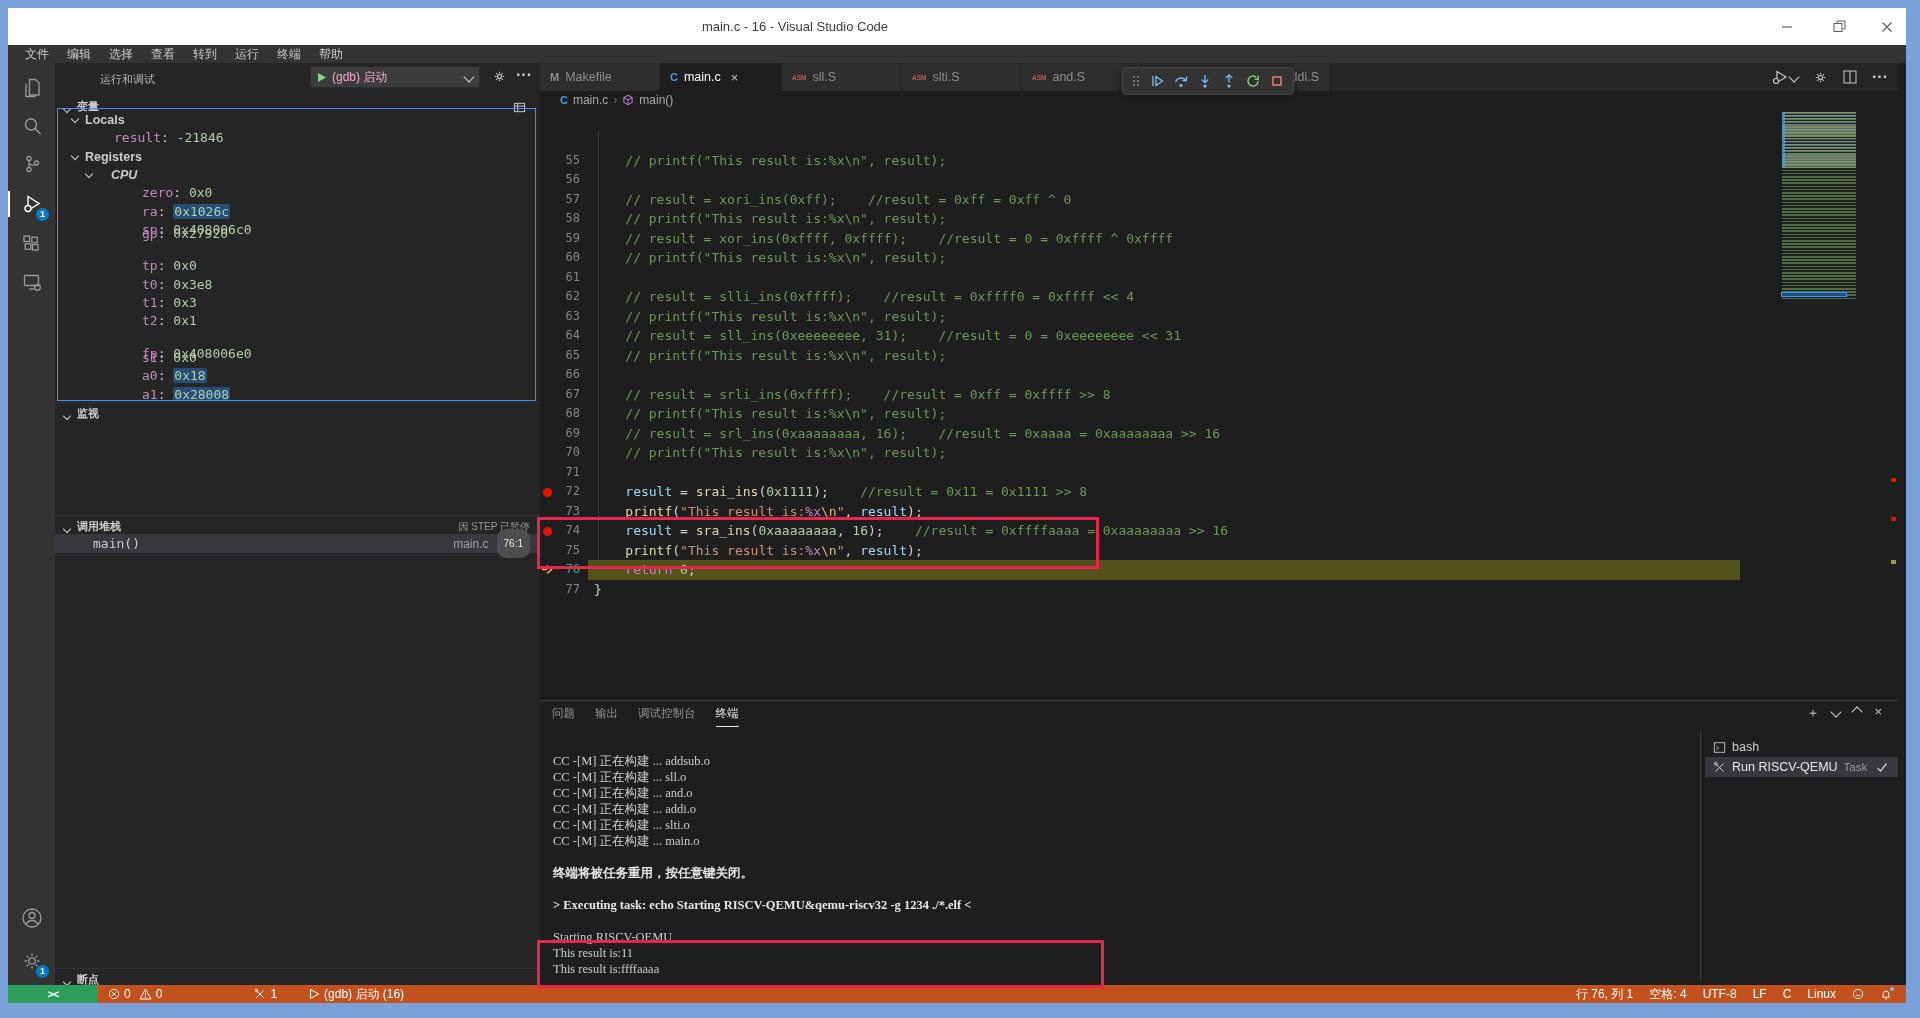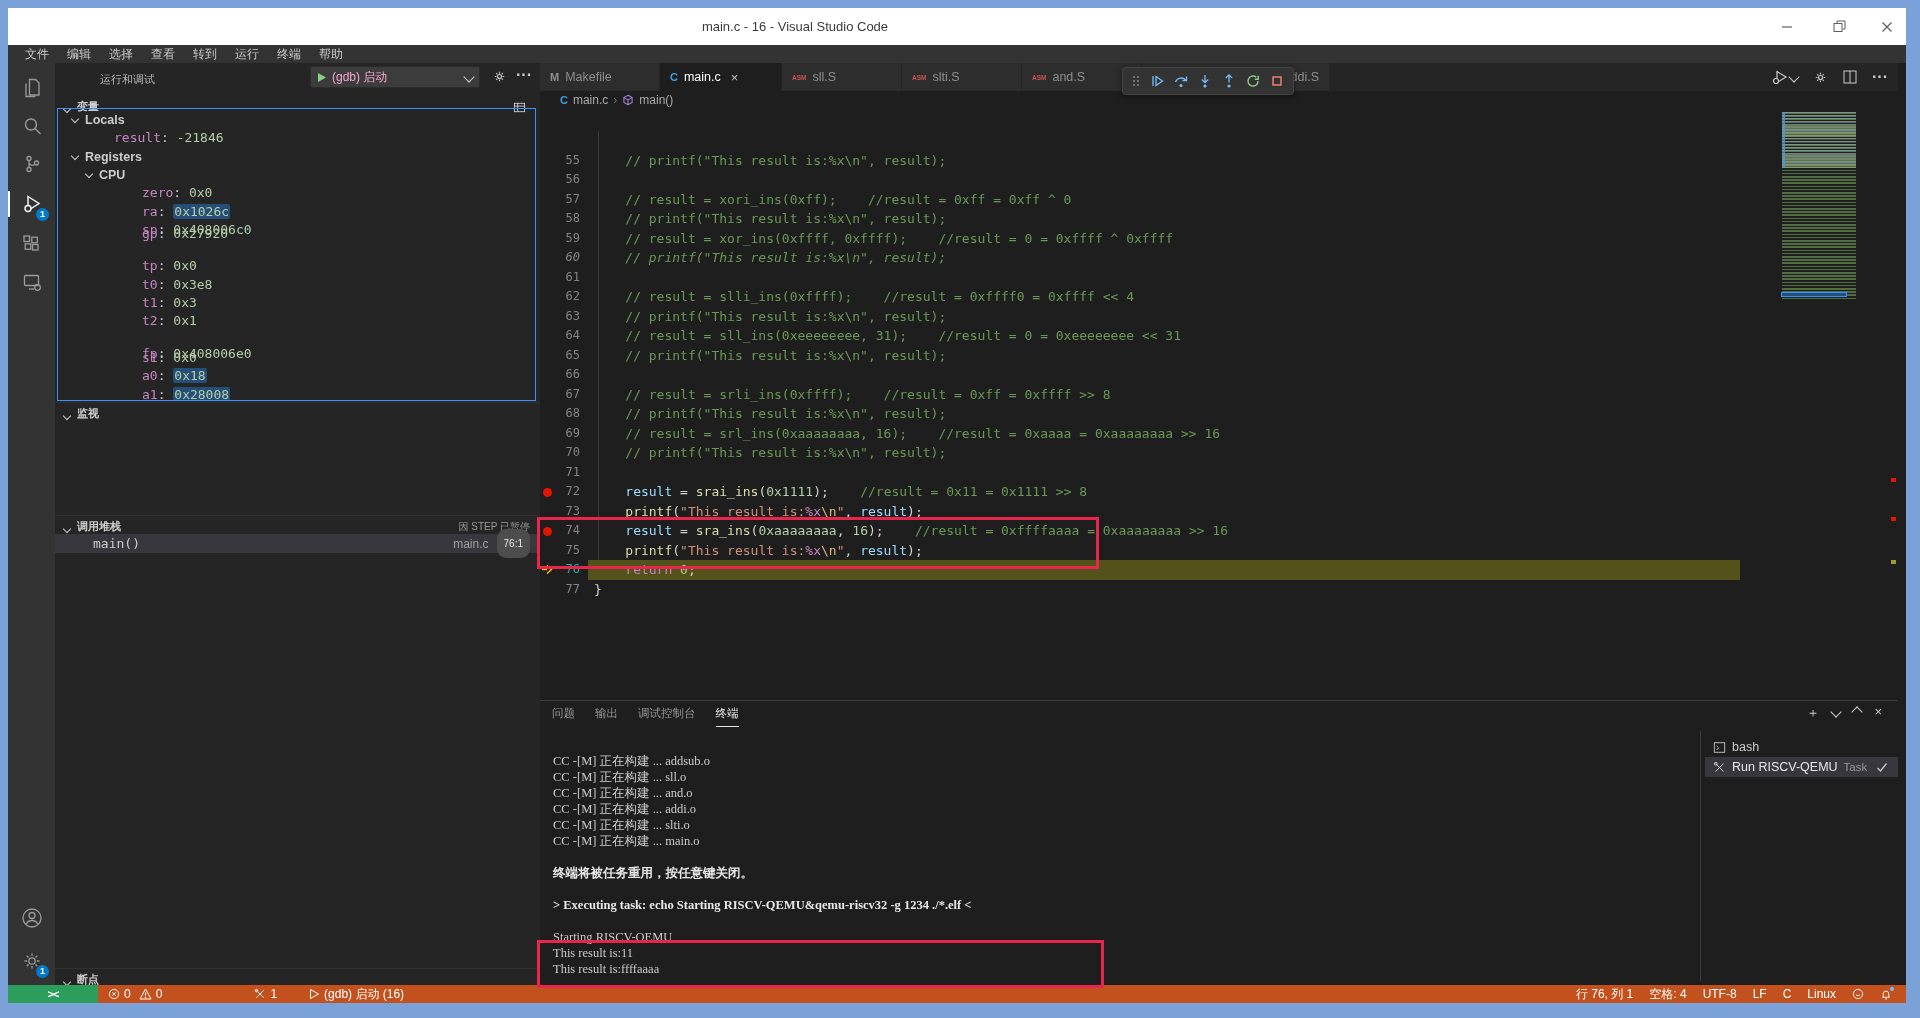--- a/index.html
+++ b/index.html
@@ -209,21 +209,21 @@
         <svg width="13" height="13" viewBox="0 0 14 14" fill="none" stroke="#cccccc">
             <rect x="1.5" y="2.5" width="11" height="9"></rect>
             <path d="M1.5 5.5h11M5 2.5v9"></path>
           </svg>
       </span>
     </div>
     <div class="focusbox" id="var-tree">
         <div class="trow" style="top: 2px; padding-left: 14px;"><span class="chev"></span><span class="tgrp" style="margin-left: 7px;">Locals</span></div>
         <div class="trow" style="top: 20.3px; padding-left: 56px;"><span class="mono vname">result</span><span class="mono" style="color: rgb(204, 204, 204);">: </span><span class="mono vval">-21846</span></div>
         <div class="trow" style="top: 38.6px; padding-left: 14px;"><span class="chev"></span><span class="tgrp" style="margin-left: 7px;">Registers</span></div>
-        <div class="trow" style="top: 56.9px; padding-left: 28px;"><span class="chev"></span><span class="tgrp" style="margin-left: 7px;">CPU</span></div>
+        <div class="trow" style="top: 56.9px; padding-left: 28px;"><span class="chev"></span><span class="tgrp" style="margin-left: 19px; font-style: italic;">CPU</span></div>
         <div class="trow" style="top: 75.2px; padding-left: 84px;"><span class="mono vname">zero</span><span class="mono" style="color: rgb(204, 204, 204);">: </span><span class="mono vval">0x0</span></div>
         <div class="trow" style="top: 93.5px; padding-left: 84px;"><span class="mono vname">ra</span><span class="mono" style="color: rgb(204, 204, 204);">: </span><span class="mono vval vsel">0x1026c</span></div>
         <div class="trow" style="top: 111.8px; padding-left: 84px;"><span class="mono vname">sp</span><span class="mono" style="color: rgb(204, 204, 204);">: </span><span class="mono vval">0x408006c0</span></div>
         <div class="trow" style="top: 116px; padding-left: 84px;"><span class="mono vname">gp</span><span class="mono" style="color: rgb(204, 204, 204);">: </span><span class="mono vval">0x27920</span></div>
         <div class="trow" style="top: 148.4px; padding-left: 84px;"><span class="mono vname">tp</span><span class="mono" style="color: rgb(204, 204, 204);">: </span><span class="mono vval">0x0</span></div>
         <div class="trow" style="top: 166.7px; padding-left: 84px;"><span class="mono vname">t0</span><span class="mono" style="color: rgb(204, 204, 204);">: </span><span class="mono vval">0x3e8</span></div>
         <div class="trow" style="top: 185px; padding-left: 84px;"><span class="mono vname">t1</span><span class="mono" style="color: rgb(204, 204, 204);">: </span><span class="mono vval">0x3</span></div>
         <div class="trow" style="top: 203.3px; padding-left: 84px;"><span class="mono vname">t2</span><span class="mono" style="color: rgb(204, 204, 204);">: </span><span class="mono vval">0x1</span></div>
         <div class="trow" style="top: 236px; padding-left: 84px;"><span class="mono vname">fp</span><span class="mono" style="color: rgb(204, 204, 204);">: </span><span class="mono vval">0x408006e0</span></div>
         <div class="trow" style="top: 239.9px; padding-left: 84px;"><span class="mono vname">s1</span><span class="mono" style="color: rgb(204, 204, 204);">: </span><span class="mono vval">0x0</span></div>
@@ -365,21 +365,21 @@
       <span>main()</span>
     </div>
 
     <div class="code" id="code">
       <div class="indent-guide"></div>
         <div class="cl" style="top: 41.5px;"><div class="num">55</div><div class="txt"><span class="tk-pun">    </span><span class="tk-cmt">// printf("This result is:%x\n", result);</span></div></div>
         <div class="cl" style="top: 61px;"><div class="num">56</div><div class="txt"></div></div>
         <div class="cl" style="top: 80.5px;"><div class="num">57</div><div class="txt"><span class="tk-pun">    </span><span class="tk-cmt">// result = xori_ins(0xff);    //result = 0xff = 0xff ^ 0</span></div></div>
         <div class="cl" style="top: 100px;"><div class="num">58</div><div class="txt"><span class="tk-pun">    </span><span class="tk-cmt">// printf("This result is:%x\n", result);</span></div></div>
         <div class="cl" style="top: 119.5px;"><div class="num">59</div><div class="txt"><span class="tk-pun">    </span><span class="tk-cmt">// result = xor_ins(0xffff, 0xffff);    //result = 0 = 0xffff ^ 0xffff</span></div></div>
-        <div class="cl" style="top: 139px; font-style: italic;"><div class="num">60</div><div class="txt"><span class="tk-pun">    </span><span class="tk-cmt">// printf("This result is:%x\n", result);</span></div></div>
+        <div class="cl" style="top: 139px;"><div class="num">60</div><div class="txt"><span class="tk-pun">    </span><span class="tk-cmt">// printf("This result is:%x\n", result);</span></div></div>
         <div class="cl" style="top: 158.5px;"><div class="num">61</div><div class="txt"></div></div>
         <div class="cl" style="top: 178px;"><div class="num">62</div><div class="txt"><span class="tk-pun">    </span><span class="tk-cmt">// result = slli_ins(0xffff);    //result = 0xffff0 = 0xffff &lt;&lt; 4</span></div></div>
         <div class="cl" style="top: 197.5px;"><div class="num">63</div><div class="txt"><span class="tk-pun">    </span><span class="tk-cmt">// printf("This result is:%x\n", result);</span></div></div>
         <div class="cl" style="top: 217px;"><div class="num">64</div><div class="txt"><span class="tk-pun">    </span><span class="tk-cmt">// result = sll_ins(0xeeeeeeee, 31);    //result = 0 = 0xeeeeeeee &lt;&lt; 31</span></div></div>
         <div class="cl" style="top: 236.5px;"><div class="num">65</div><div class="txt"><span class="tk-pun">    </span><span class="tk-cmt">// printf("This result is:%x\n", result);</span></div></div>
         <div class="cl" style="top: 256px;"><div class="num">66</div><div class="txt"></div></div>
         <div class="cl" style="top: 275.5px;"><div class="num">67</div><div class="txt"><span class="tk-pun">    </span><span class="tk-cmt">// result = srli_ins(0xffff);    //result = 0xff = 0xffff &gt;&gt; 8</span></div></div>
         <div class="cl" style="top: 295px;"><div class="num">68</div><div class="txt"><span class="tk-pun">    </span><span class="tk-cmt">// printf("This result is:%x\n", result);</span></div></div>
         <div class="cl" style="top: 314.5px;"><div class="num">69</div><div class="txt"><span class="tk-pun">    </span><span class="tk-cmt">// result = srl_ins(0xaaaaaaaa, 16);    //result = 0xaaaa = 0xaaaaaaaa &gt;&gt; 16</span></div></div>
         <div class="cl" style="top: 334px;"><div class="num">70</div><div class="txt"><span class="tk-pun">    </span><span class="tk-cmt">// printf("This result is:%x\n", result);</span></div></div>

